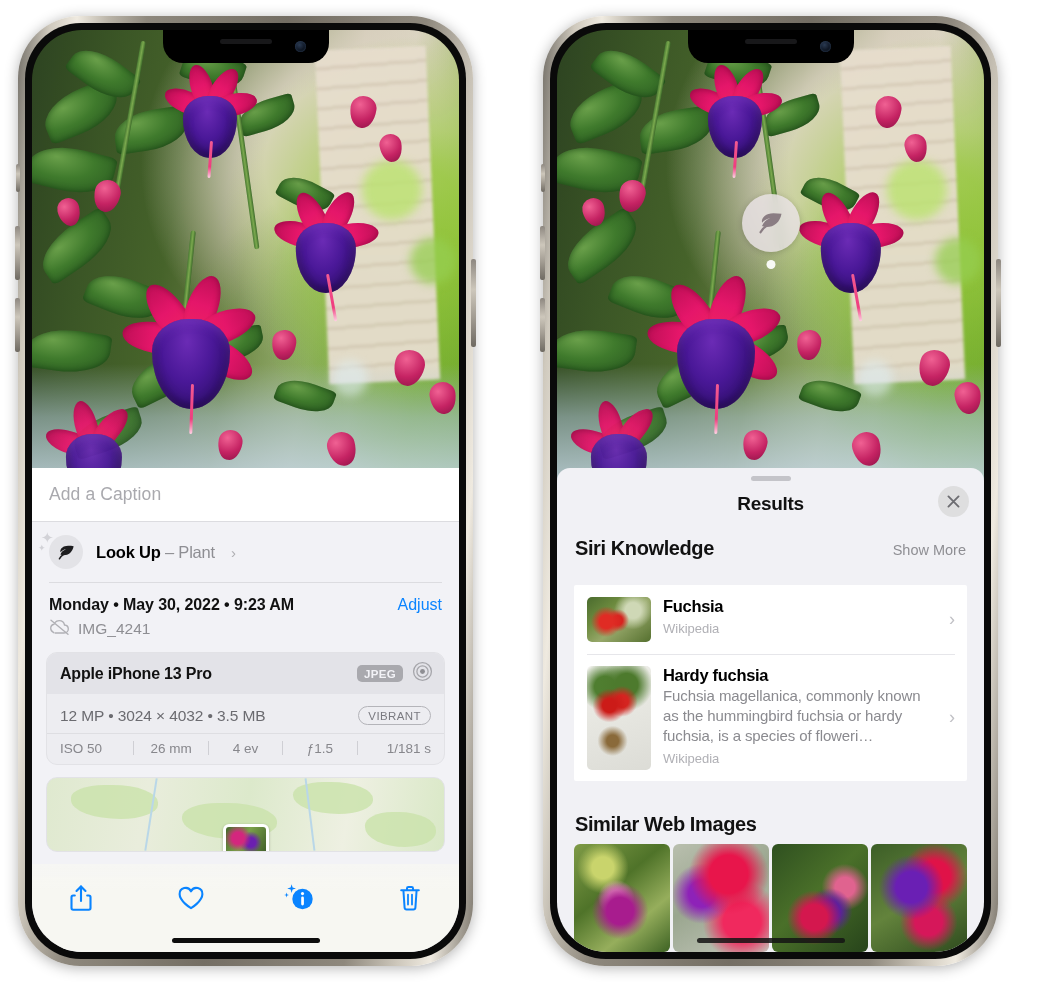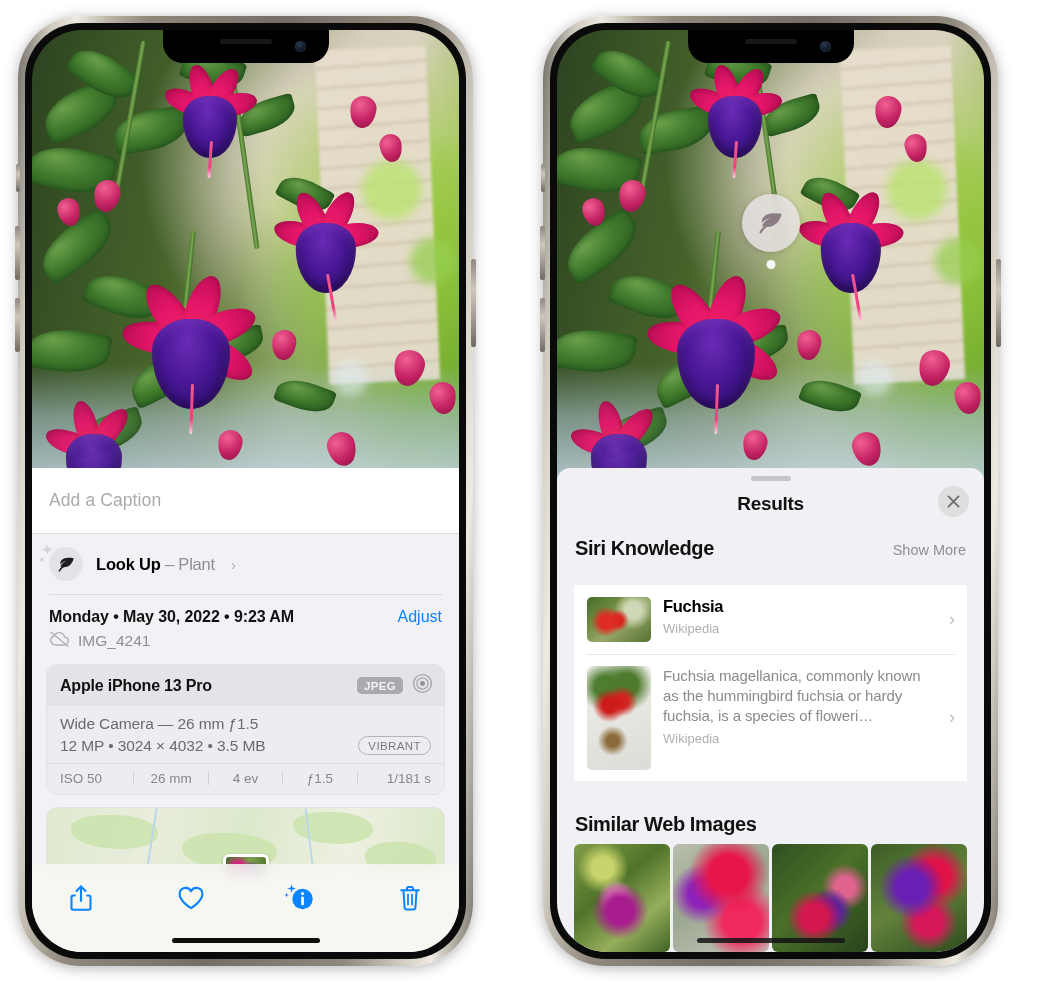--- a/index.html
+++ b/index.html
@@ -142,21 +142,21 @@
 
   
   .info-sheet {
     position: absolute; left: 0; right: 0; bottom: 0;
     background: #f2f2f6;
     display: flex; flex-direction: column;
   }
   .caption-row {
     background: #ffffff;
     padding: 16px 17px 16px;
-    height: 66px;
+    height: 54px;
     display: flex; align-items: center;
     border-bottom: 1px solid #dcdce0;
   }
   .caption-placeholder { color: #a9a9ae; font-size: 17.5px; letter-spacing: 0.1px; }
 
   .lookup-row {
     display: flex; align-items: center; gap: 13px;
     padding: 13px 17px 14px 17px;
     position: relative;
   }
@@ -492,21 +492,20 @@
                 <span>
                   <svg width="21" height="21" viewBox="0 0 24 24" aria-hidden="true">
                     <circle cx="12" cy="12" r="10.2" fill="none" stroke="#a6a6ab" stroke-width="1.5"></circle>
                     <circle cx="12" cy="12" r="6.4" fill="none" stroke="#a6a6ab" stroke-width="1.5"></circle>
                     <circle cx="12" cy="12" r="2.8" fill="#8e8e93"></circle>
                   </svg>
                 </span>
               </span>
             </div>
             <div class="cam-body">
-              <div class="cam-line1">Wide Camera — 26 mm ƒ1.5</div>
               <div class="cam-line2row">
                 <span class="cam-line2">12 MP • 3024 × 4032 • 3.5 MB</span>
                 <span class="pill-vibrant">VIBRANT</span>
               </div>
             </div>
             <div class="exif-row">
               <span class="exif-cell">ISO 50</span>
               <span class="exif-sep"></span>
               <span class="exif-cell">26 mm</span>
               <span class="exif-sep"></span>
@@ -694,20 +693,21 @@
               <span class="kthumb kthumb-a"></span>
               <span class="kbody">
                 <span class="ktitle" style="display:block;">Fuchsia</span>
                 <span class="ksrc" style="display:block;">Wikipedia</span>
               </span>
               <span class="kchev">›</span>
             </div>
             <div class="kcard">
               <span class="kthumb tall kthumb-b"></span>
               <span class="kbody">
+                <span class="ktitle" style="display:block;">Hardy fuchsia</span>
                 <span class="kdesc" style="display:block;">Fuchsia magellanica, commonly known as the hummingbird fuchsia or hardy fuchsia, is a species of floweri…</span>
                 <span class="ksrc" style="display:block;">Wikipedia</span>
               </span>
               <span class="kchev">›</span>
             </div>
           </div>
 
           <div class="sec-head" style="padding-top:16px;padding-bottom:4px;">
             <span class="sec-title">Similar Web Images</span>
           </div>

